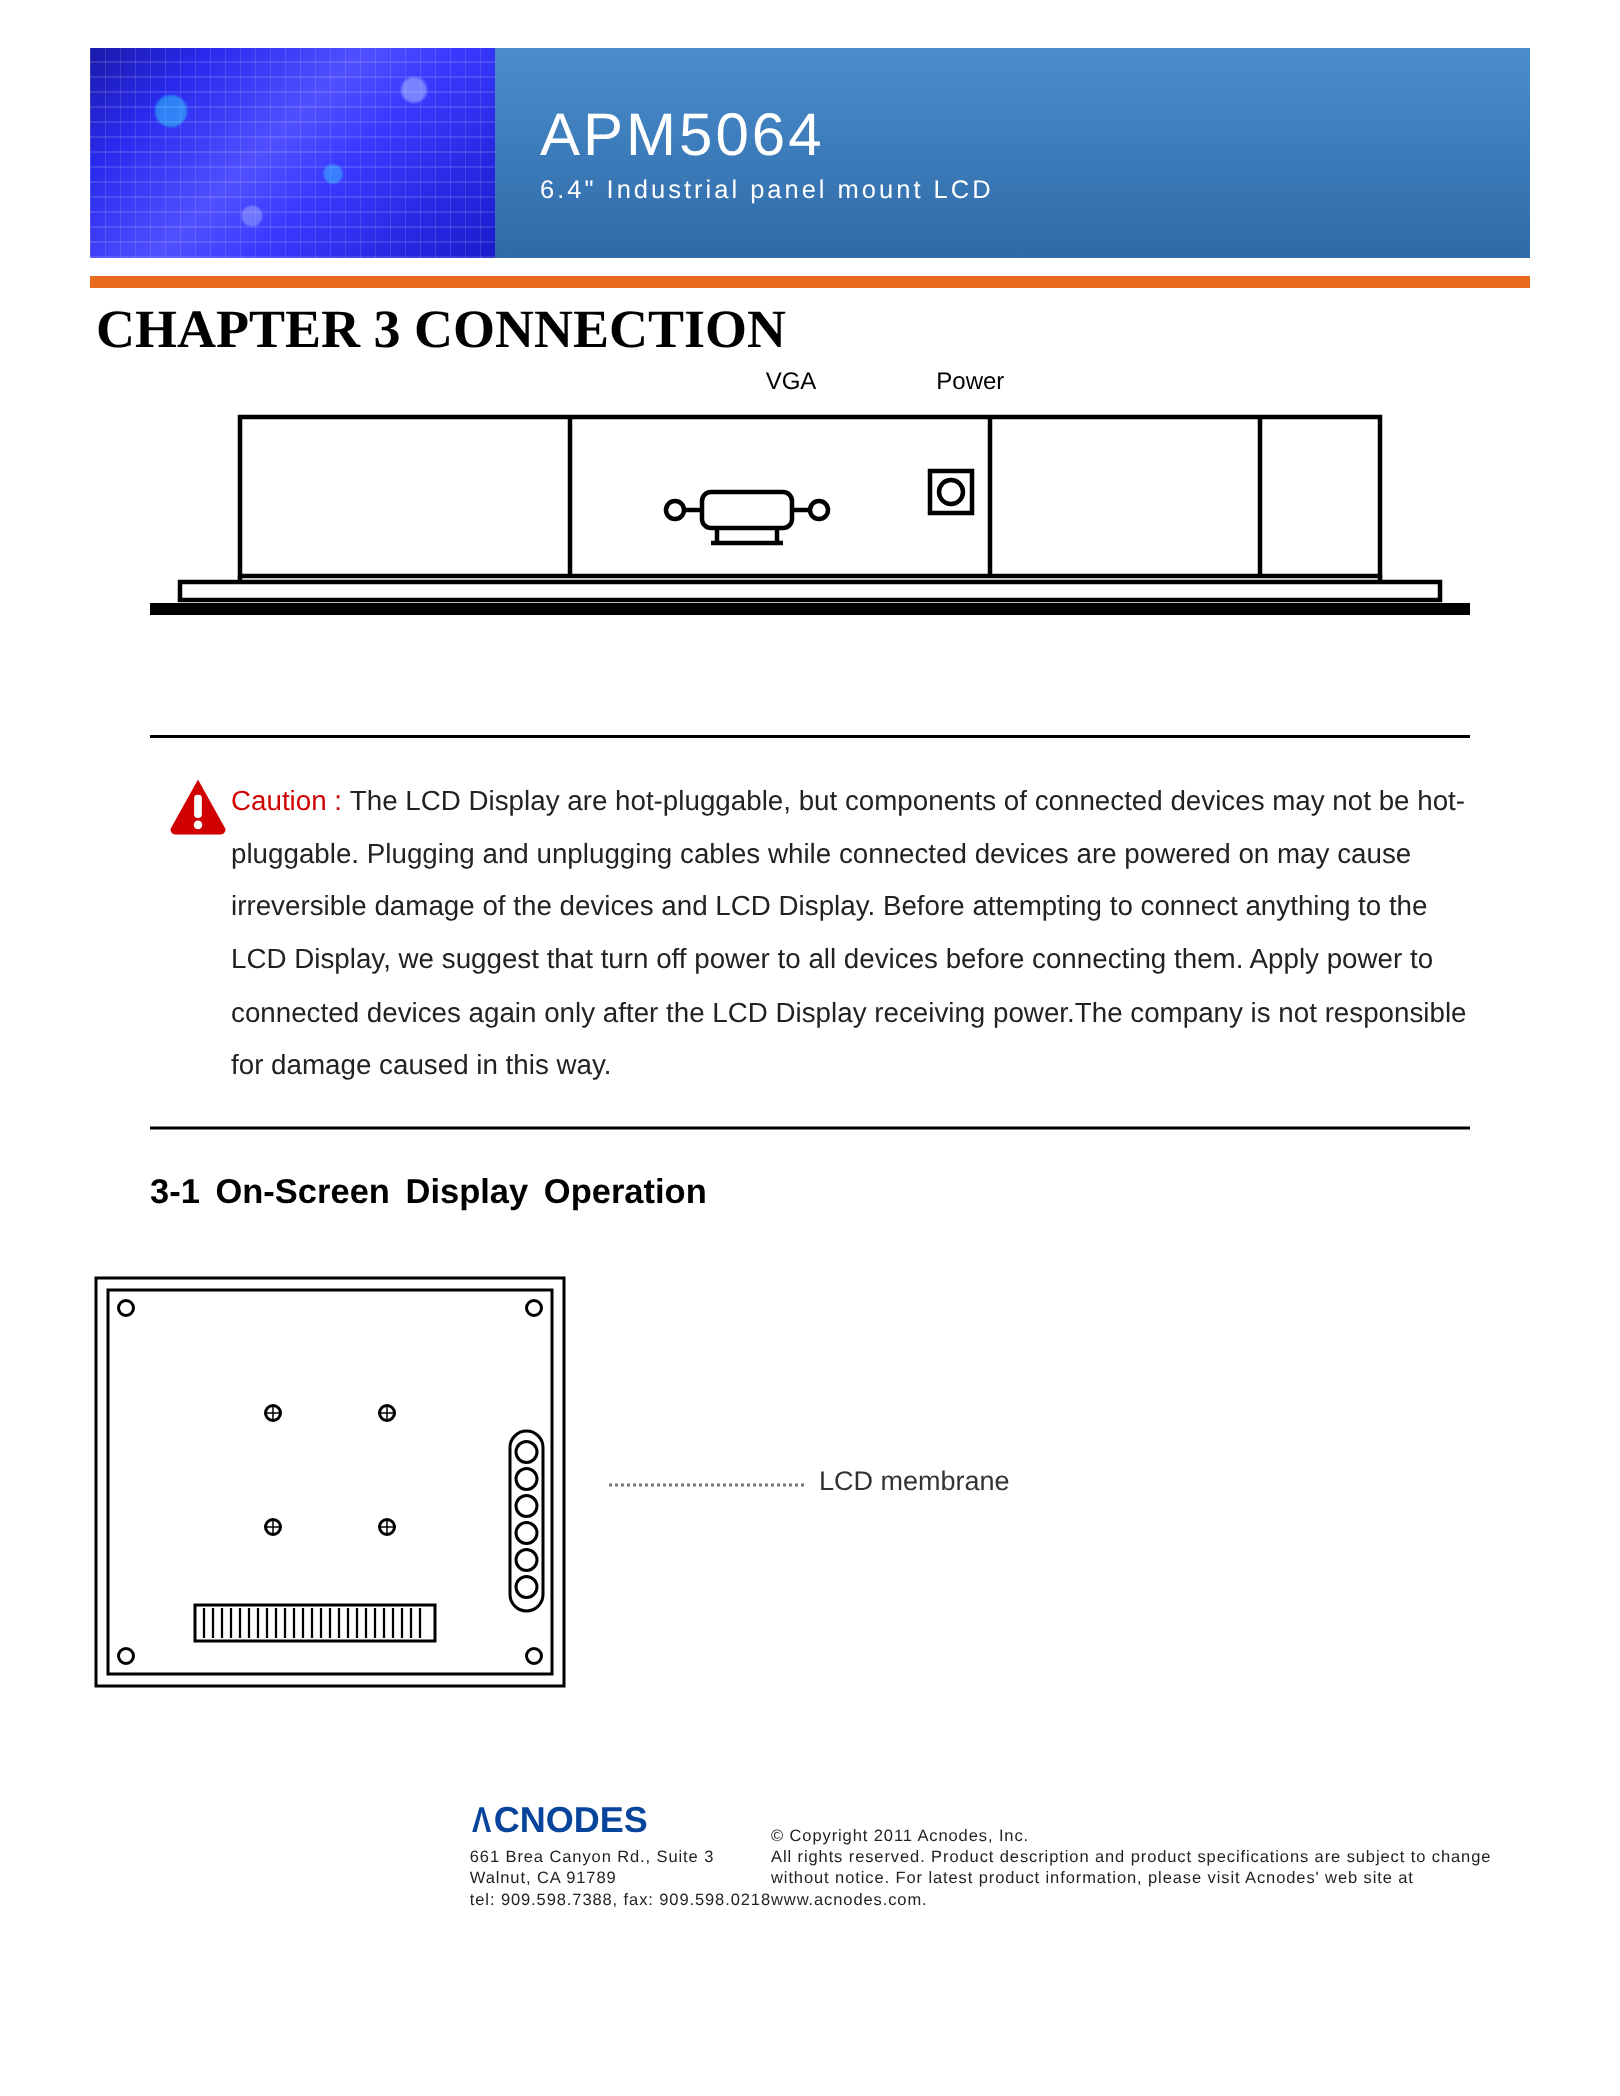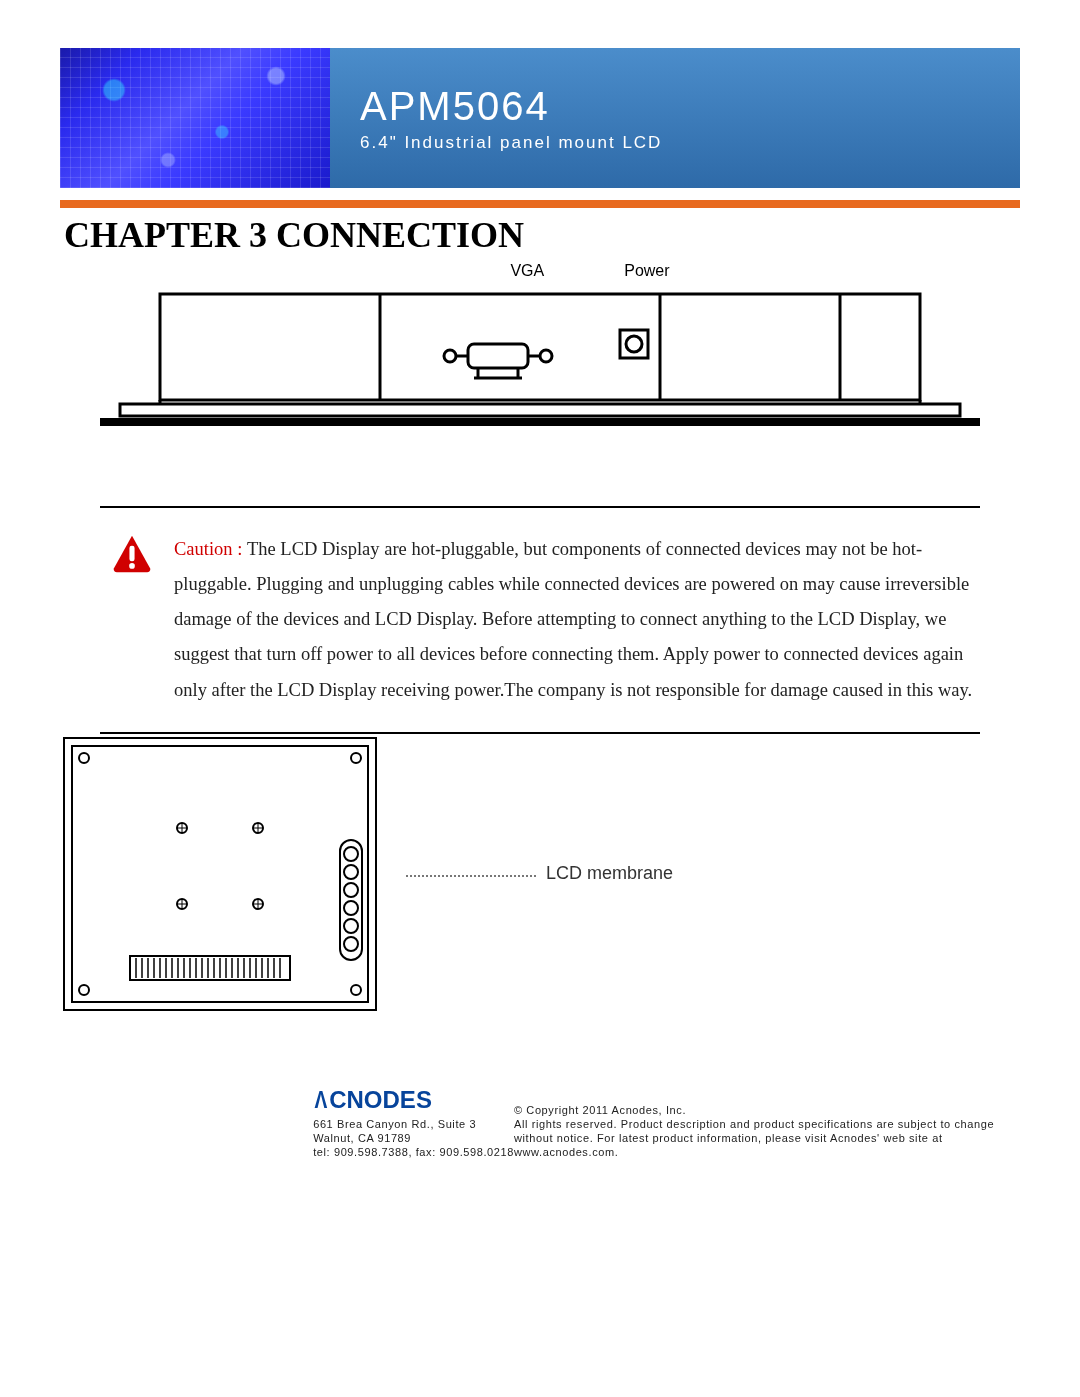--- a/index.html
+++ b/index.html
@@ -5,21 +5,21 @@
   body {
     margin: 0;
     padding: 0;
     font-family: Arial, Helvetica, sans-serif;
     background: #fff;
     width: 1080px;
   }
   .page {
     width: 1080px;
     box-sizing: border-box;
-    padding: 48px 60px 30px 60px;
+    padding: 32px 60px 30px 60px;
     position: relative;
   }
   .header-banner {
     display: flex;
     height: 140px;
     margin-bottom: 12px;
   }
   .header-photo {
     width: 270px;
     background: linear-gradient(135deg, #1a1aaa 0%, #2a2aee 20%, #5050ff 45%, #3a3aff 60%, #1a1acc 100%);
@@ -82,23 +82,21 @@
     margin: 0 auto 60px auto;
     width: 880px;
   }
   .hr {
     border: none;
     border-top: 2px solid #000;
     margin: 0 40px;
   }
   .caution-block {
     display: flex;
-    gap: 20px;
     padding: 24px 40px 24px 50px;
-    font-family: Liberation Serif, serif;
   }
   .warning-icon {
     flex: 0 0 44px;
   }
   .caution-text {
     font-size: 18.5px;
     line-height: 1.9;
     color: #222;
   }
   .caution-text .caution-label {
@@ -226,20 +224,21 @@
         <circle cx="24" cy="37" r="3.1" fill="#fff"></circle>
       </svg>
     </div>
     <div class="caution-text">
       <span class="caution-label">Caution : </span><span>The LCD Display are hot-pluggable, but components of connected devices may not be hot-pluggable. Plugging and unplugging cables while connected devices are powered on may cause irreversible damage of the devices and LCD Display. Before attempting to connect anything to the LCD Display, we suggest that turn off power to all devices before connecting them. Apply power to connected devices again only after the LCD Display receiving power.The company is not responsible for damage caused in this way.</span>
     </div>
   </div>
 
   <hr class="hr">
 
+  <div class="section-heading">3-1  On-Screen Display Operation</div>
 
   <div class="diagram-lcd-wrap">
     <div>
       <svg viewBox="0 0 320 280" width="320" height="280">
 
         <rect x="4" y="4" width="312" height="272" fill="none" stroke="#000" stroke-width="2"></rect>
         <rect x="12" y="12" width="296" height="256" fill="none" stroke="#000" stroke-width="2"></rect>
 
         <circle cx="24" cy="24" r="5" fill="none" stroke="#000" stroke-width="2"></circle>
         <circle cx="296" cy="24" r="5" fill="none" stroke="#000" stroke-width="2"></circle>

